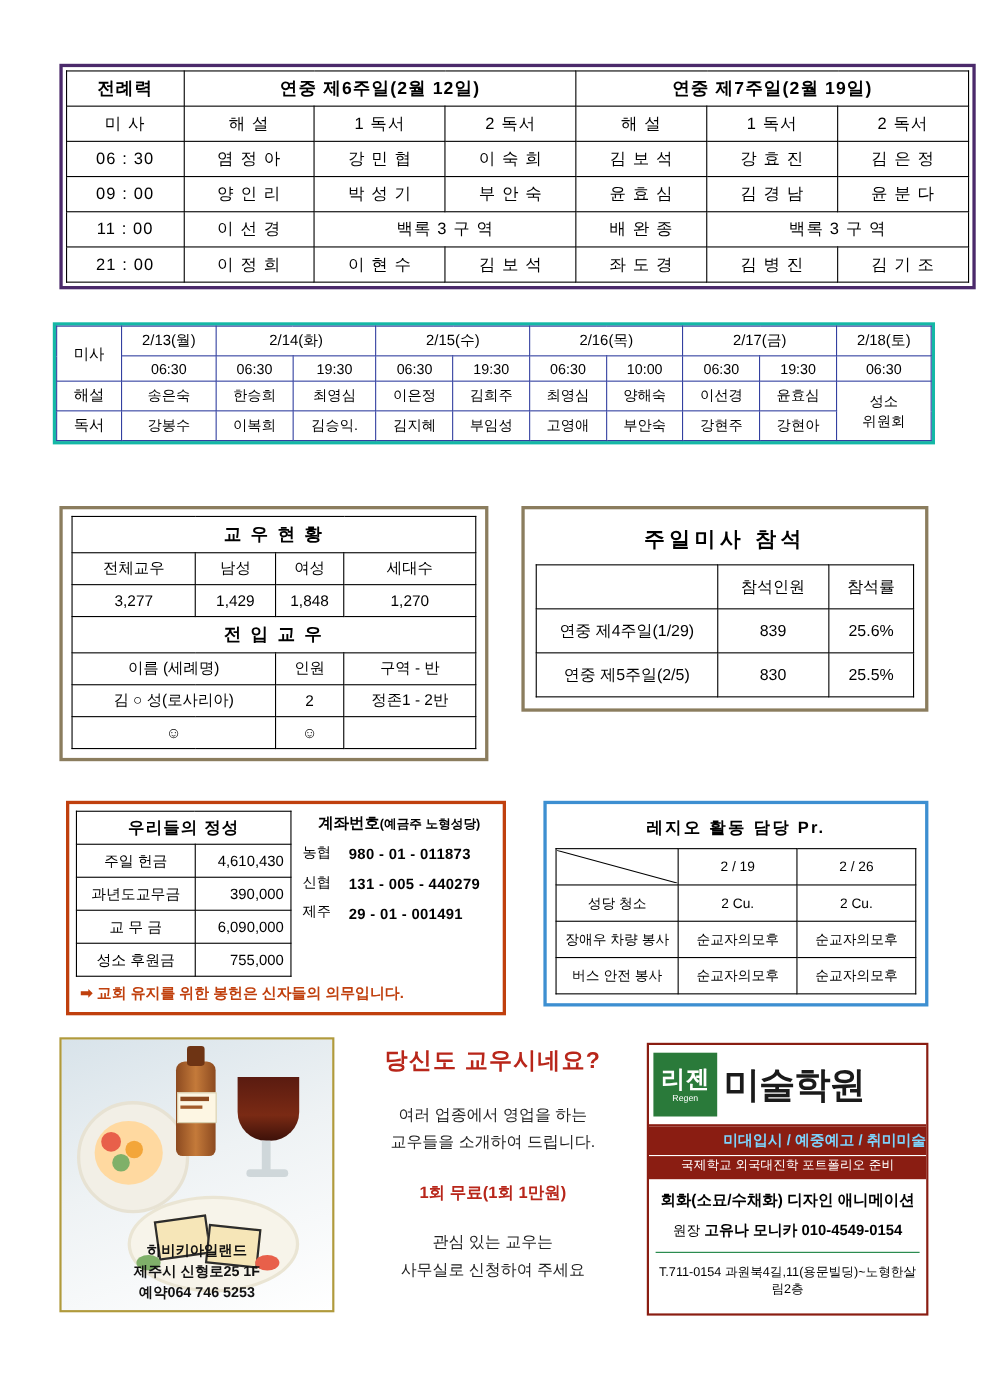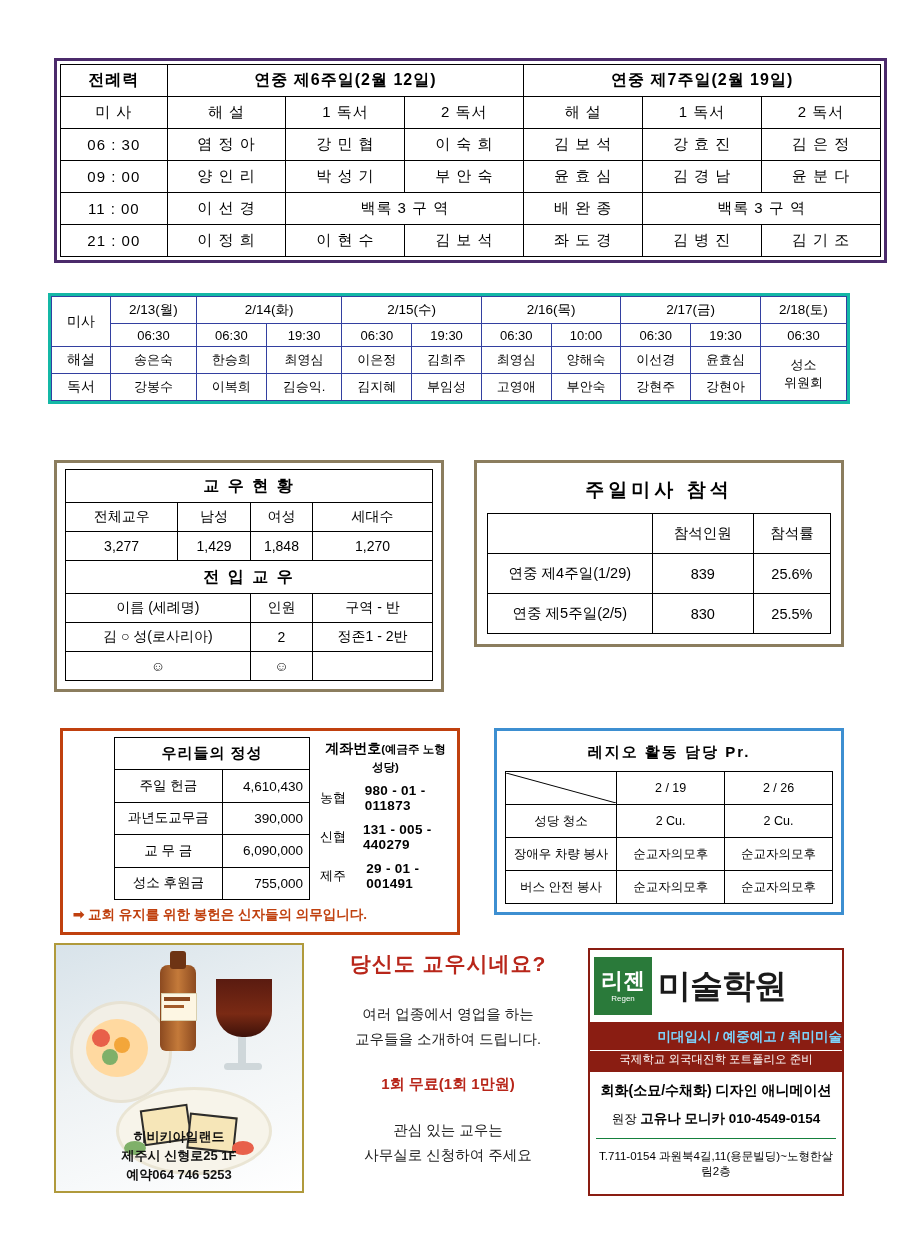--- a/index.html
+++ b/index.html
@@ -121,21 +121,21 @@
   
   .sec4a {
     position: absolute;
     left: 60px; top: 728px;
     width: 400px;
     border: 3px solid #c0400e;
     background: #fff;
     box-sizing: border-box;
     padding: 6px;
   }
-  .sec4a .inner { display: flex; margin-left: 45px; }
+  .sec4a .inner { display: flex; }
   .sec4a table.left { width: 196px; }
   .sec4a table.left td {
     border: 1px solid #000;
     height: 27px;
     font-size: 13.5px;
   }
   .sec4a table.left td.ttl { font-size: 15px; font-weight: bold; letter-spacing: 1px; }
   .sec4a table.left td.amt { text-align: right; padding-right: 6px; }
   .sec4a .acct {
     flex: 1;
@@ -145,23 +145,22 @@
   }
   .sec4a .acct .ah {
     text-align: center;
     font-weight: bold;
     font-size: 14px;
     padding: 3px 0 8px 0;
   }
   .sec4a .acct .ah small { font-weight: bold; font-size: 11.5px; }
   .sec4a .acct .row {
     display: flex;
-    align-items: center;
+    align-items: flex-end;
     margin-bottom: 9px;
-    gap: 12px;
   }
   .sec4a .acct .row .bank { width: 42px; font-size: 13px; }
   .sec4a .acct .row .num { font-weight: bold; font-size: 13.5px; letter-spacing: 0.3px; }
   .sec4a .note {
     color: #c0400e;
     font-size: 13.5px;
     font-weight: bold;
     padding: 6px 0 2px 4px;
   }
 

